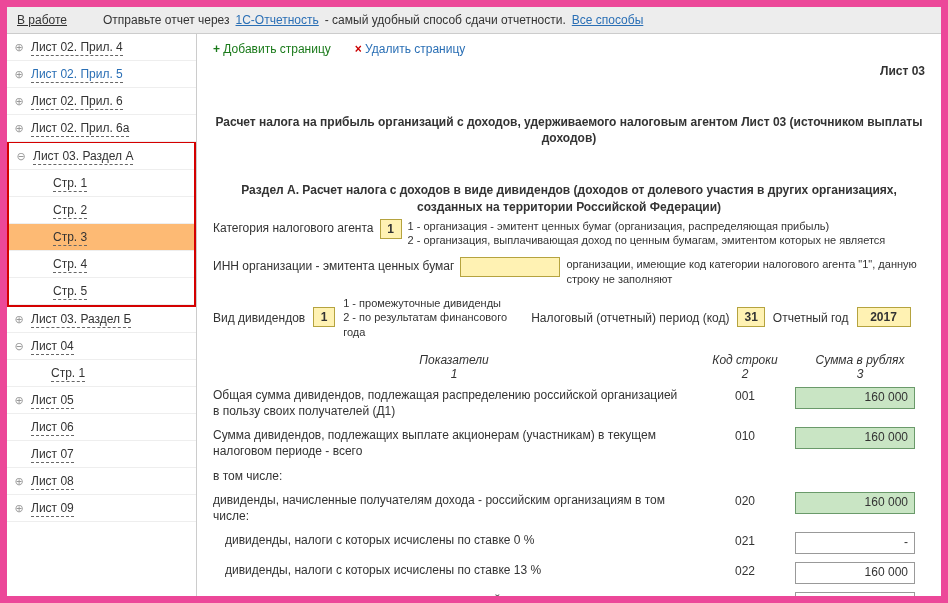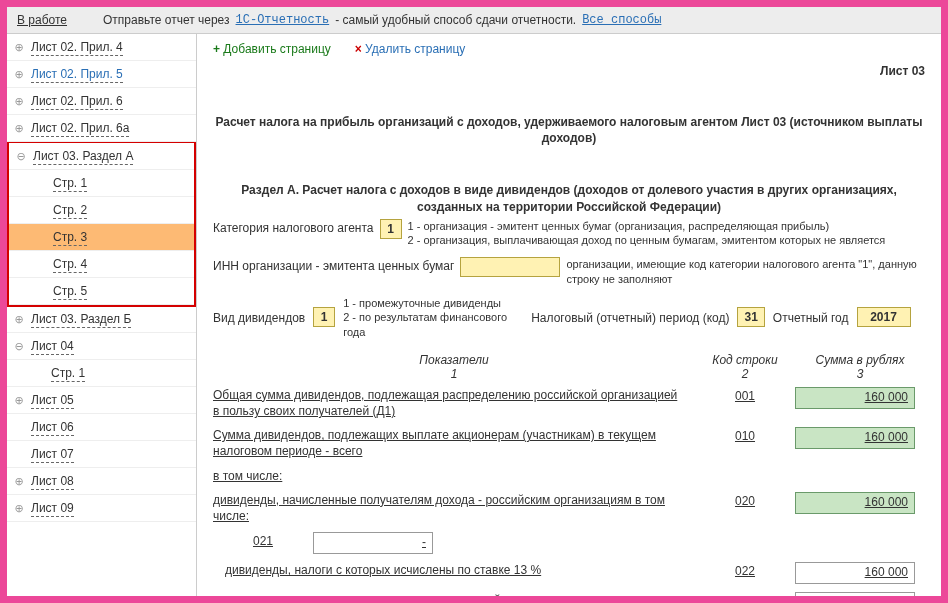--- a/index.html
+++ b/index.html
@@ -20,21 +20,21 @@
     overflow: hidden;
   }
   .topbar {
     background: #ededed;
     padding: 6px 10px;
     border-bottom: 1px solid #ccc;
     display: flex;
     align-items: center;
     gap: 6px;
   }
-  .topbar a { color: #2a6fb5; text-decoration: underline; cursor: pointer; font-family: Liberation Mono, monospace; }
+  .topbar a { color: #2a6fb5; text-decoration: underline; cursor: pointer; }
   .topbar .work { text-decoration: underline; color: #333; margin-right: 30px; cursor: pointer; }
   .body {
     flex: 1;
     display: flex;
     overflow: hidden;
   }
   .sidebar {
     width: 190px;
     border-right: 1px solid #ccc;
     overflow-y: scroll;
@@ -99,21 +99,21 @@
     border: 1px solid #b5a33f;
     height: 20px;
     padding: 0 4px;
   }
   .hint { font-size: 11px; line-height: 1.3; }
   .period-row { display: flex; align-items: center; gap: 8px; flex-wrap: wrap; margin-bottom: 14px; }
   .table-headers { display: flex; font-style: italic; text-align: center; margin-bottom: 6px; }
   .th1 { flex: 1; }
   .th2 { width: 100px; }
   .th3 { width: 130px; }
-  .data-row { display: flex; align-items: flex-start; margin-bottom: 8px; text-decoration: underline; }
+  .data-row { display: flex; align-items: flex-start; margin-bottom: 8px; }
   .desc { flex: 1; padding-right: 10px; line-height: 1.35; }
   .desc.indent { padding-left: 12px; }
   .code { width: 100px; text-align: center; padding-top: 2px; }
   .amount-cell { width: 130px; }
   .amount-box {
     display: block;
     width: 120px;
     height: 22px;
     border: 1px solid #6a9a6a;
     text-align: right;
@@ -218,20 +218,21 @@
             <div class="amount-cell"></div>
           </div>
           <div class="data-row">
             <div class="desc">дивиденды, начисленные получателям дохода - российским организациям в том числе:</div>
             <div class="code">020</div>
             <div class="amount-cell">
               <span class="amount-box">160 000</span>
             </div>
           </div>
           <div class="data-row">
+            <div class="desc indent">дивиденды, налоги с которых исчислены по ставке 0 %</div>
             <div class="code">021</div>
             <div class="amount-cell">
               <span class="amount-box plain">-</span>
             </div>
           </div>
           <div class="data-row">
             <div class="desc indent">дивиденды, налоги с которых исчислены по ставке 13 %</div>
             <div class="code">022</div>
             <div class="amount-cell">
               <span class="amount-box plain">160 000</span>

